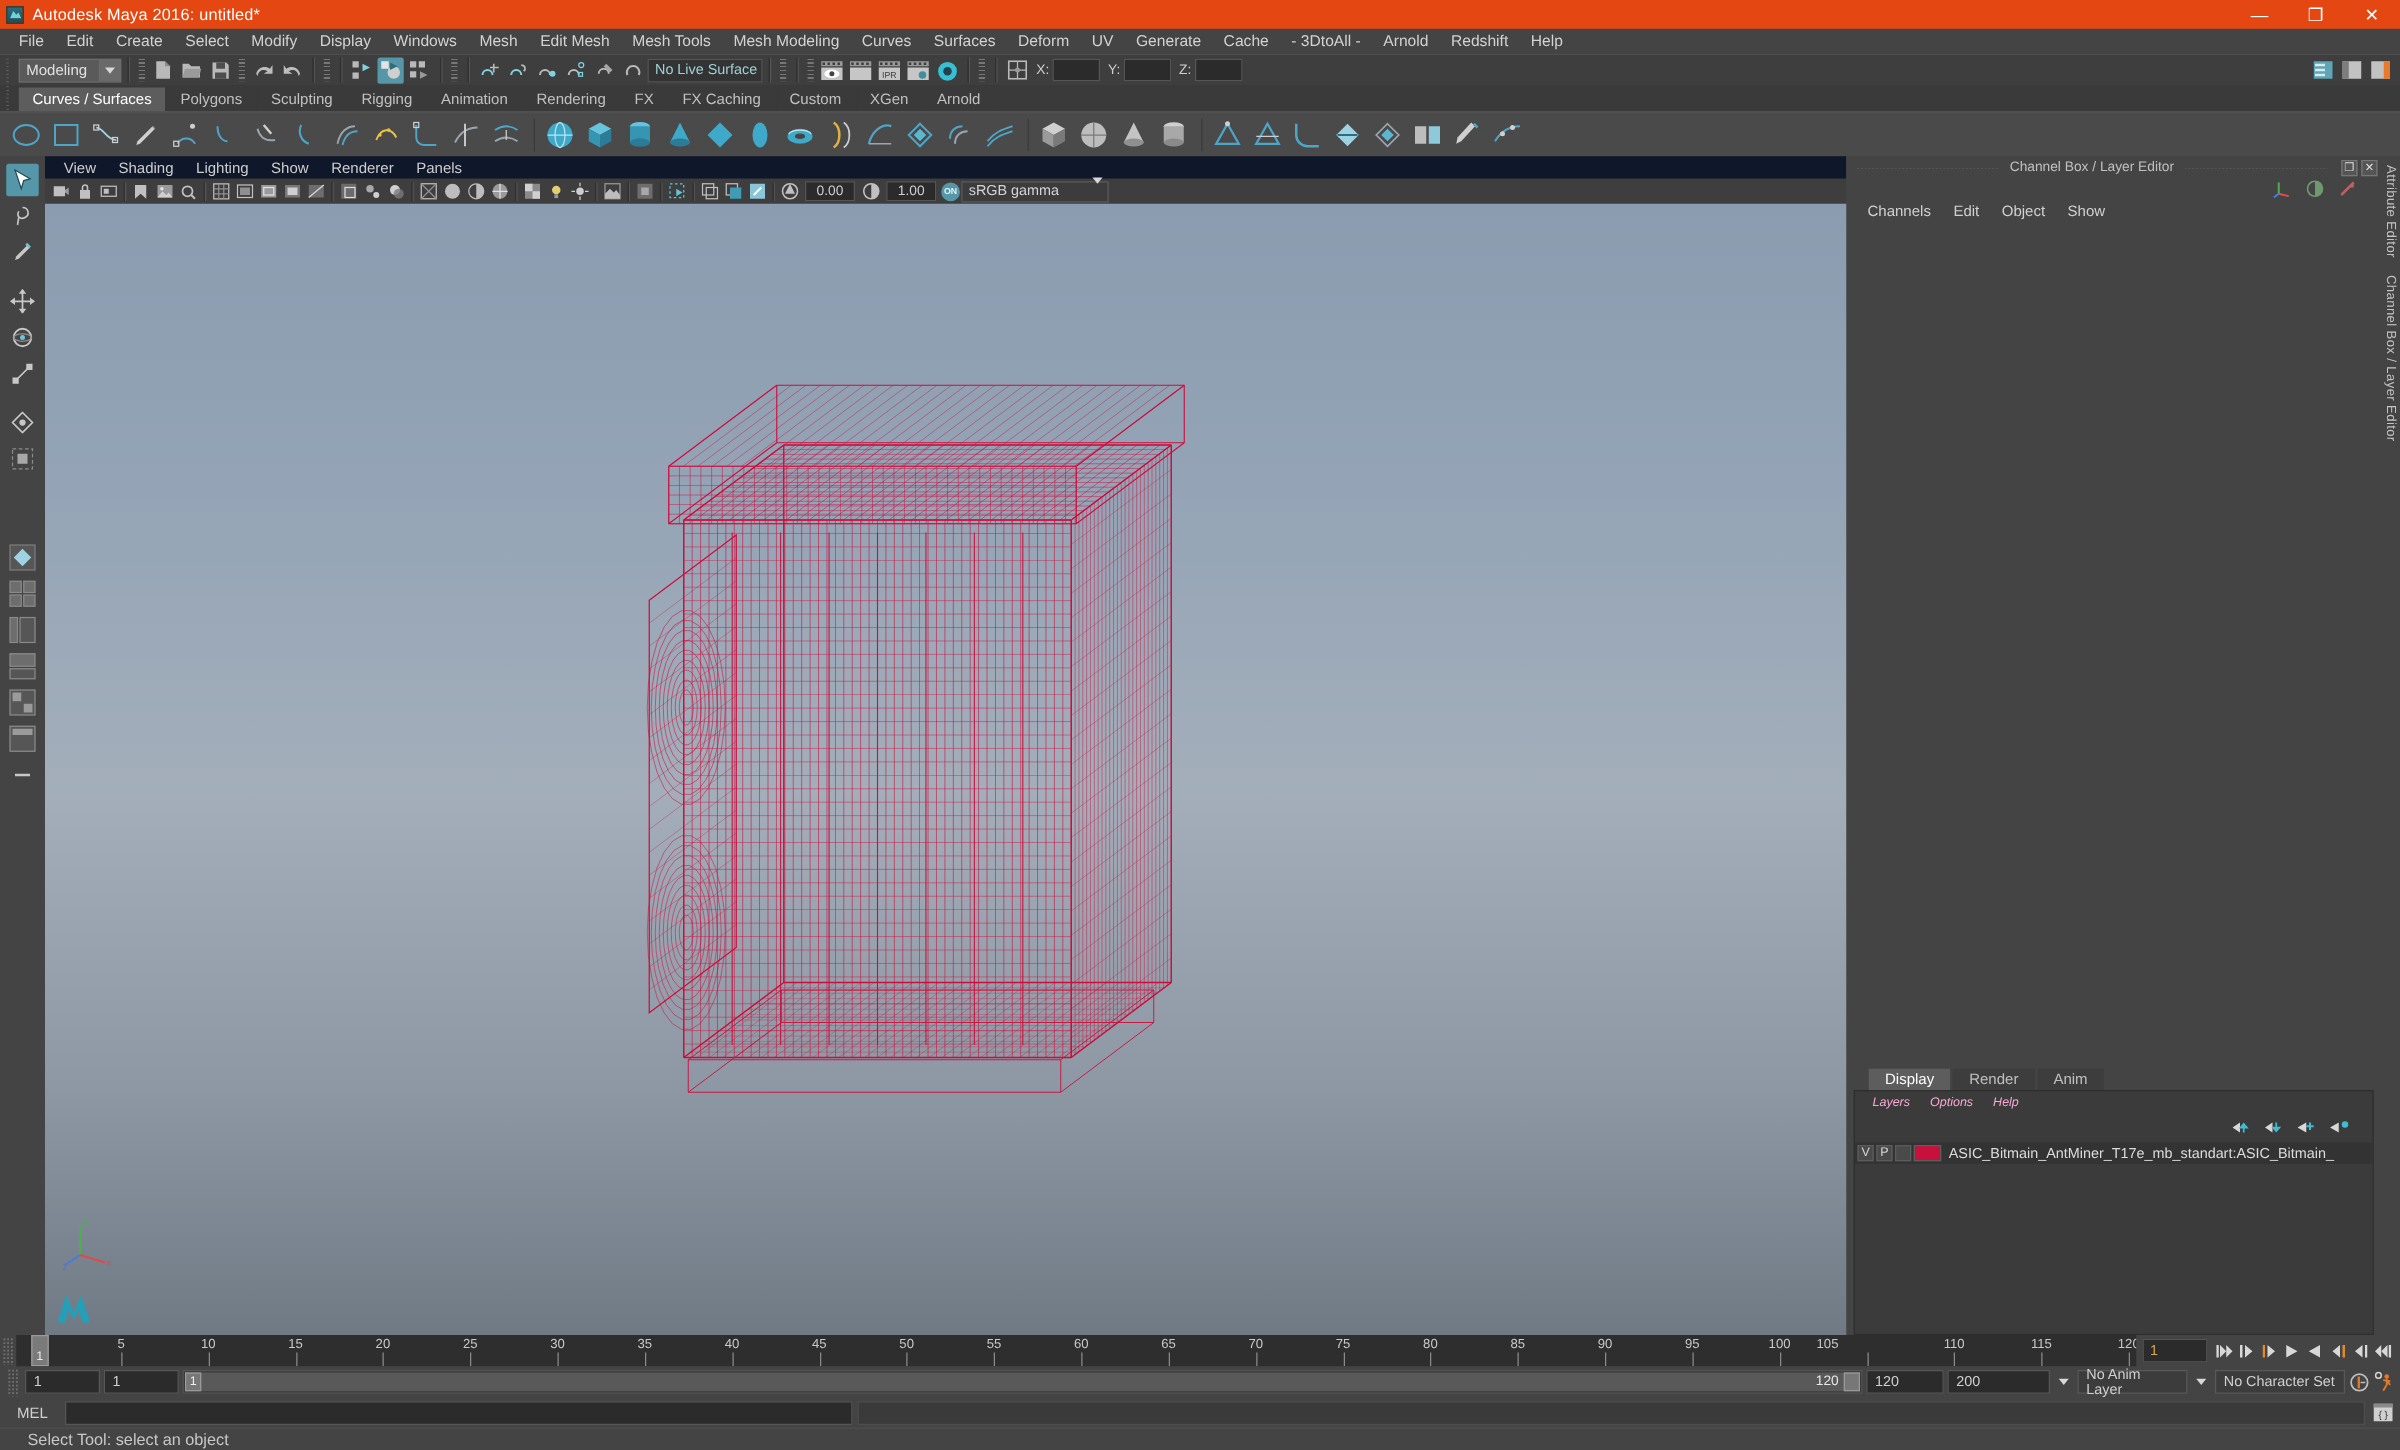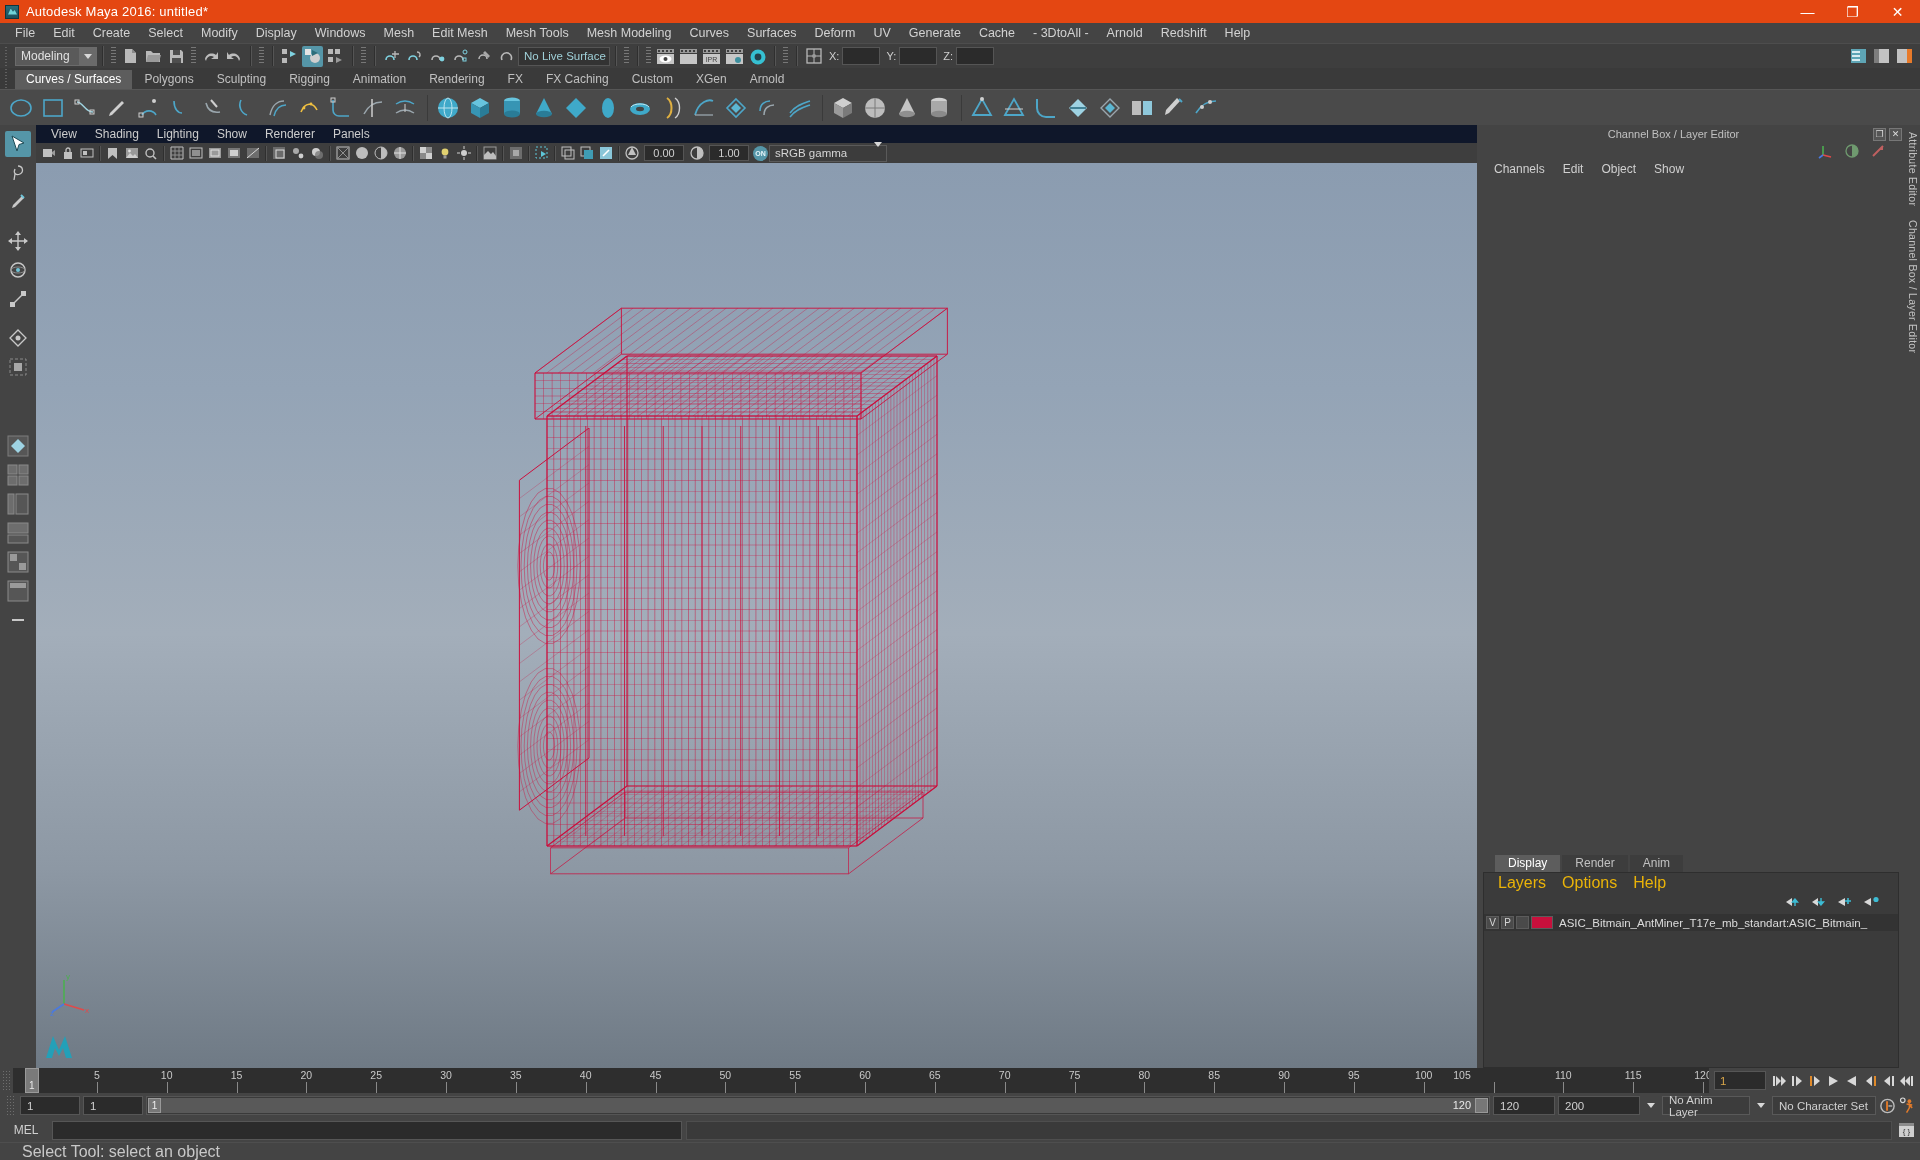--- a/index.html
+++ b/index.html
@@ -110,21 +110,21 @@
      align-items:center;justify-content:center;font-size:9px;color:#ddd;background:#555;}
   .rp-menubar{ height:20px; flex:0 0 20px; display:flex; align-items:center; padding-left:8px;}
   .rp-menu{ padding:0 9px; font-size:12px; color:#d0d0d0; line-height:20px;}
   .channelbox{ flex:1 1 auto; background:#444444; min-height:0; }
   .layer-section{ flex:0 0 auto; background:#444; }
   .layer-tabs{ height:18px; display:flex; align-items:flex-end; padding-left:18px; }
   .ltab{ height:17px; line-height:17px; padding:0 13px; font-size:12px; background:#3d3d3d; color:#c0c0c0; margin-right:2px;}
   .ltab.active{ background:#5d5d5d; color:#fff;}
   .layer-body{ background:#3b3b3b; border:1px solid #2e2e2e; margin:0 6px 0 6px; height:196px; display:flex; flex-direction:column;}
   .layer-menubar{ height:19px; display:flex; align-items:center; padding-left:6px;}
-  .lmenu{ padding:0 8px; font-size:16px; color:#eab308; line-height:19px;}
+  .lmenu{ padding:0 8px; font-size:10px; color:#f9a8d4; line-height:19px;font-style:italic;}
   .layer-btnrow{ height:20px; display:flex; align-items:center; justify-content:flex-end; padding-right:18px; gap:10px;}
   .layer-list{ flex:1 1 auto; background:#3b3b3b; padding:2px 0 0 0; overflow:hidden;}
   .layer-row{ height:17px; background:#333333; display:flex; align-items:center; padding:0 2px; gap:2px;}
   .lchk{ width:13px;height:13px;background:#4a4a4a;border:1px solid #5c5c5c;display:flex;
      align-items:center;justify-content:center;font-size:10px;color:#d7d7d7;}
   .lcolor{ width:22px;height:13px;background:#c8103c;border:1px solid #5c5c5c;}
   .lname{ font-size:11.5px; color:#dcdcdc; margin-left:4px; white-space:nowrap;}
 
   
   .vtabs{ width:15px; flex:0 0 15px; background:#444444; display:flex; flex-direction:column; align-items:center;}
@@ -158,21 +158,21 @@
 
   
   .cmdline{ height:24px; flex:0 0 24px; background:#444; display:flex; align-items:center; padding:0 4px; gap:4px;}
   .mel-lbl{ width:44px; font-size:12px; color:#d0d0d0; text-align:center;}
   .cmd-input{ width:630px; height:19px; background:#2b2b2b; border:1px solid #565656;}
   .cmd-output{ flex:1 1 auto; height:19px; background:#3a3a3a; border:1px solid #4e4e4e;}
   .cmd-btn{ width:20px; height:20px; display:flex; align-items:center; justify-content:center;}
 
   
   .statusbar{ height:18px; flex:0 0 18px; background:#444; display:flex; align-items:center;
-     padding-left:22px; font-size:16px; color:#c8c8c8; border-top:1px solid #4e4e4e;}
+     padding-left:22px; font-size:13px; color:#c8c8c8; border-top:1px solid #4e4e4e;}
   svg{display:block;}
 </style>
 </head>
 <body>
 
 <div class="app">
 
   <div class="titlebar">
     <div class="title-icon"></div>
     <div class="title-text">Autodesk Maya 2016: untitled*</div>

